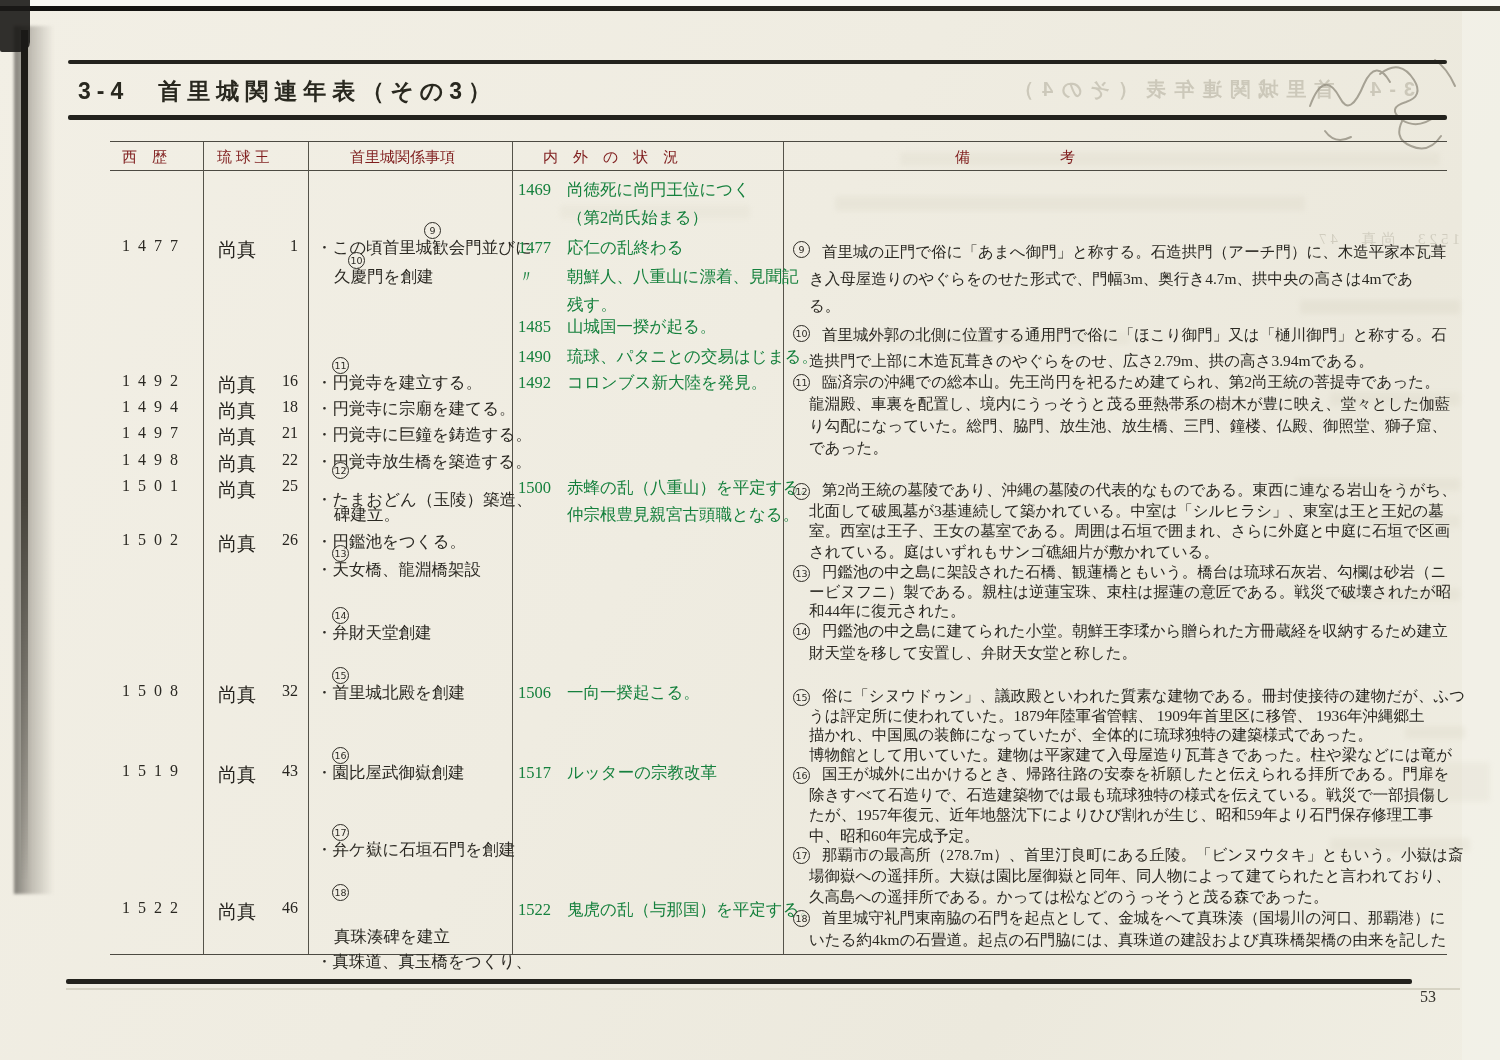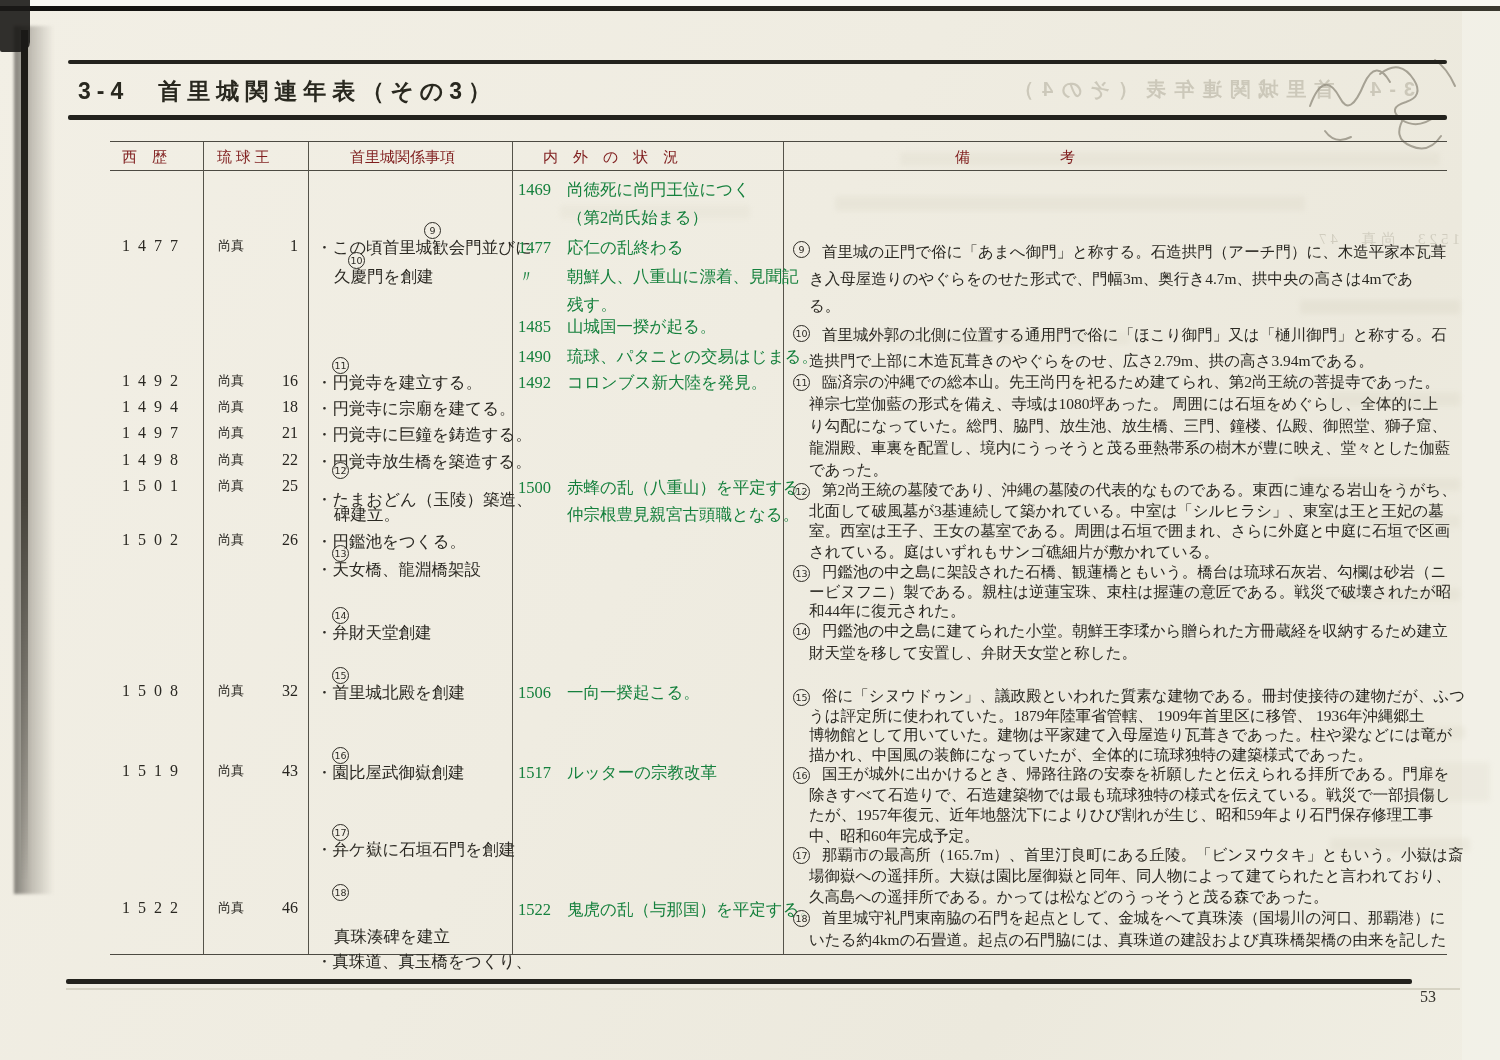--- a/index.html
+++ b/index.html
@@ -28,21 +28,21 @@
   .thin{background:#4c4a42;}
   .vline{position:absolute;top:142px;height:812px;width:1px;background:#55534a;}
   
   .title{left:78px;top:76px;font-family:"Liberation Sans","DejaVu Sans",sans-serif;
     font-weight:bold;font-size:23px;letter-spacing:6px;color:#29281f;white-space:nowrap;}
   
   .th{top:148px;font-size:15px;color:#7f1d1d;white-space:nowrap;}
   
   .yr{font-size:16px;letter-spacing:8px;white-space:nowrap;color:#2a2822;}
   
-  .king{font-size:13px;white-space:nowrap;}
+  .king{font-size:19px;white-space:nowrap;}
   .reign{font-size:16px;text-align:right;width:26px;}
   
   .ev{font-size:16.5px;white-space:nowrap;color:#2a2822;}
   
   .sit{font-size:16.5px;white-space:nowrap;color:#15803d;}
   .sit .sy{display:inline-block;width:42px;margin-right:7px;}
   
   .circ{position:absolute;width:15px;height:15px;border:1.2px solid #2c2a24;border-radius:50%;
     display:flex;align-items:center;justify-content:center;
     font-size:9.5px;line-height:1;font-family:"DejaVu Sans",sans-serif;color:#2c2a24;background:rgba(241,238,228,.6);}
@@ -194,23 +194,22 @@
   <div class="rline">る。</div>
 </div>
 <div class="remark" style="top:322px;line-height:26px;">
   <span class="circ num">10</span>
   <div class="rline l1">首里城外郭の北側に位置する通用門で俗に「ほこり御門」又は「樋川御門」と称する。石</div>
   <div class="rline">造拱門で上部に木造瓦葺きのやぐらをのせ、広さ2.79m、拱の高さ3.94mである。</div>
 </div>
 <div class="remark" style="top:371px;line-height:22px;">
   <span class="circ num">11</span>
   <div class="rline l1">臨済宗の沖縄での総本山。先王尚円を祀るため建てられ、第2尚王統の菩提寺であった。</div>
-  <div class="rline">禅宗七堂伽藍の形式を備え、寺域は1080坪あった。 周囲には石垣をめぐらし、全体的に上</div>
+  <div class="rline">龍淵殿、車裏を配置し、境内にうっそうと茂る亜熱帯系の樹木が豊に映え、堂々とした伽藍</div>
   <div class="rline">り勾配になっていた。総門、脇門、放生池、放生橋、三門、鐘楼、仏殿、御照堂、獅子窟、</div>
-  <div class="rline">龍淵殿、車裏を配置し、境内にうっそうと茂る亜熱帯系の樹木が豊に映え、堂々とした伽藍</div>
   <div class="rline">であった。</div>
 </div>
 <div class="remark" style="top:480px;line-height:20.5px;">
   <span class="circ num">12</span>
   <div class="rline l1">第2尚王統の墓陵であり、沖縄の墓陵の代表的なものである。東西に連なる岩山をうがち、</div>
   <div class="rline">北面して破風墓が3基連続して築かれている。中室は「シルヒラシ」、東室は王と王妃の墓</div>
   <div class="rline">室。西室は王子、王女の墓室である。周囲は石垣で囲まれ、さらに外庭と中庭に石垣で区画</div>
   <div class="rline">されている。庭はいずれもサンゴ礁細片が敷かれている。</div>
 </div>
 <div class="remark" style="top:562px;line-height:19.5px;">
@@ -221,33 +220,33 @@
 </div>
 <div class="remark" style="top:620px;line-height:21.5px;">
   <span class="circ num">14</span>
   <div class="rline l1">円鑑池の中之島に建てられた小堂。朝鮮王李瑈から贈られた方冊蔵経を収納するため建立</div>
   <div class="rline">財天堂を移して安置し、弁財天女堂と称した。</div>
 </div>
 <div class="remark" style="top:686px;line-height:19.5px;">
   <span class="circ num">15</span>
   <div class="rline l1">俗に「シヌウドゥン」、議政殿といわれた質素な建物である。冊封使接待の建物だが、ふつ</div>
   <div class="rline">うは評定所に使われていた。1879年陸軍省管轄、 1909年首里区に移管、 1936年沖縄郷土</div>
+  <div class="rline">描かれ、中国風の装飾になっていたが、全体的に琉球独特の建築様式であった。</div>
   <div class="rline">博物館として用いていた。建物は平家建て入母屋造り瓦葺きであった。柱や梁などには竜が</div>
-  <div class="rline">描かれ、中国風の装飾になっていたが、全体的に琉球独特の建築様式であった。</div>
 </div>
 <div class="remark" style="top:764px;line-height:20.5px;">
   <span class="circ num">16</span>
   <div class="rline l1">国王が城外に出かけるとき、帰路往路の安泰を祈願したと伝えられる拝所である。門扉を</div>
   <div class="rline">除きすべて石造りで、石造建築物では最も琉球独特の様式を伝えている。戦災で一部損傷し</div>
   <div class="rline">たが、1957年復元、近年地盤沈下によりひび割れが生じ、昭和59年より石門保存修理工事</div>
   <div class="rline">中、昭和60年完成予定。</div>
 </div>
 <div class="remark" style="top:844px;line-height:21px;">
   <span class="circ num">17</span>
-  <div class="rline l1">那覇市の最高所（165.7m）、首里汀良町にある丘陵。「ビンヌウタキ」ともいう。小嶽は斎</div>
+  <div class="rline l1">那覇市の最高所（278.7m）、首里汀良町にある丘陵。「ビンヌウタキ」ともいう。小嶽は斎</div>
   <div class="rline">場御嶽への遥拝所。大嶽は園比屋御嶽と同年、同人物によって建てられたと言われており、</div>
   <div class="rline">久高島への遥拝所である。かっては松などのうっそうと茂る森であった。</div>
 </div>
 <div class="remark" style="top:907px;line-height:21.5px;">
   <span class="circ num">18</span>
   <div class="rline l1">首里城守礼門東南脇の石門を起点として、金城をへて真珠湊（国場川の河口、那覇港）に</div>
   <div class="rline">いたる約4kmの石畳道。起点の石門脇には、真珠道の建設および真珠橋架橋の由来を記した</div>
 </div>
 
 <div class="abs rule" style="left:66px;top:979px;width:1346px;height:5px;"></div>

